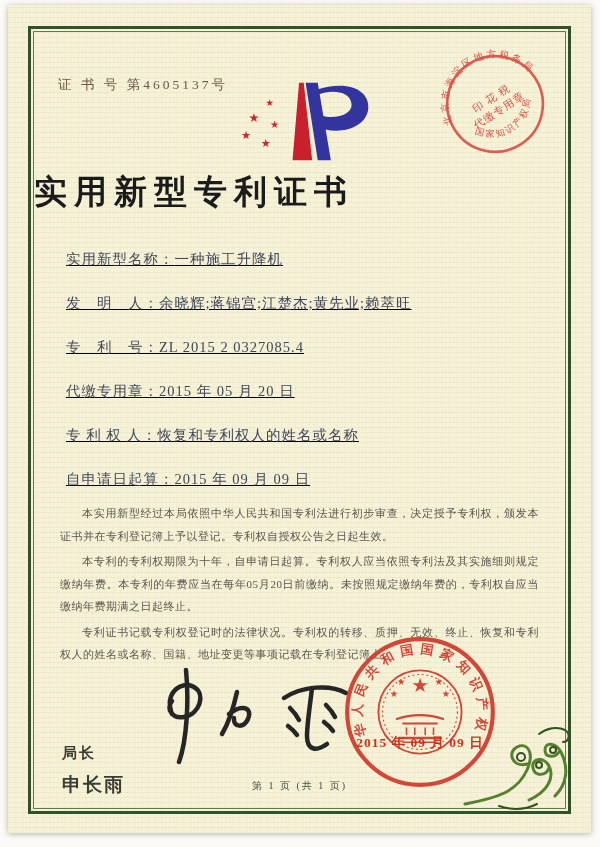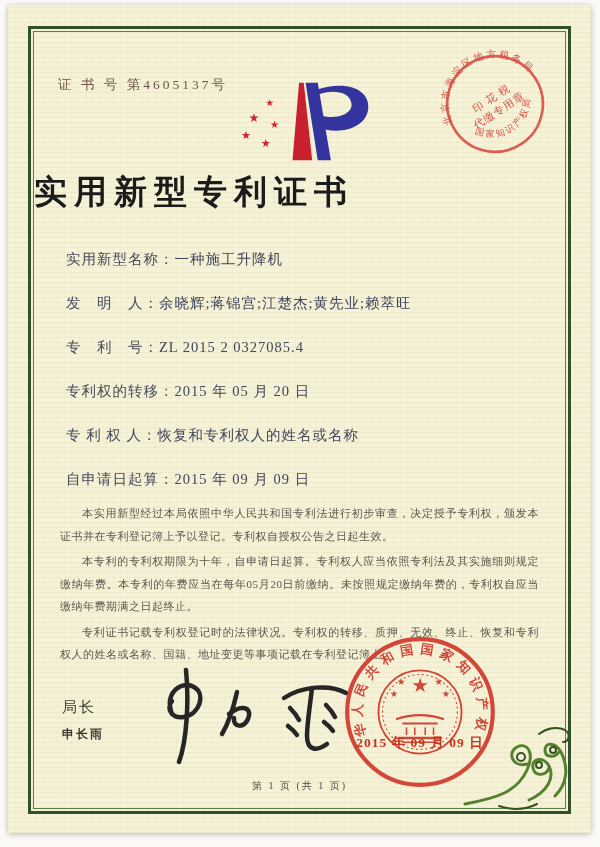--- a/index.html
+++ b/index.html
@@ -33,32 +33,32 @@
   .tax-stamp{
     position:absolute;right:14px;top:16px;width:112px;height:112px;
     transform:rotate(-33deg);opacity:.88;
   }
   .tax-stamp svg text{fill:#d4372e;font-family:"Liberation Serif","DejaVu Serif",serif;}
   .logo{position:absolute;left:50%;top:46px;transform:translateX(-50%);}
   .title{
     position:absolute;left:0;right:0;top:138px;
     font-size:33px;font-weight:700;letter-spacing:7px;color:#1b1b1b;white-space:nowrap;
   }
-  .fields{position:absolute;left:32px;top:218px;right:20px;}
+  .fields{position:absolute;left:32px;top:218px;right:20px;text-decoration:underline;}
   .field-row{height:20px;margin-bottom:24px;font-size:14.5px;color:#454a58;letter-spacing:1px;white-space:nowrap;}
   .field-row .lbl{color:#454a58;}
   .field-row .val{color:#41465a;}
   .paragraphs{position:absolute;left:26px;right:26px;top:470px;}
   .paragraphs p{
     margin:0 0 3px 0;text-indent:2em;font-size:11px;line-height:22.5px;
     color:#5c554d;text-align:justify;letter-spacing:.5px;
   }
   .director{position:absolute;left:28px;top:666px;color:#3c3c32;}
-  .director .row1{font-size:15px;font-weight:400;letter-spacing:2px;}
-  .director .row2{font-size:12px;font-weight:700;letter-spacing:2px;margin-top:9px;}
+  .director .row1{font-size:15px;font-weight:700;letter-spacing:2px;margin-top:46px;}
+  .director .row2{font-size:19px;font-weight:700;letter-spacing:2px;margin-top:9px;}
   .signature{position:absolute;left:100px;top:630px;}
   .seal{position:absolute;left:308px;top:602px;}
   .seal svg text{fill:#d0392b;font-family:"Liberation Serif","DejaVu Serif",serif;}
   .seal-date{
     position:absolute;left:296px;top:702px;width:180px;text-align:center;
     font-size:13.5px;font-weight:700;color:#c8341f;letter-spacing:1px;white-space:nowrap;
   }
   .footer-page{
     position:absolute;left:0;right:0;top:747px;text-align:center;
     font-size:10px;color:#4c4c40;letter-spacing:2px;
@@ -111,21 +111,21 @@
         <div class="field-row">
           <span class="lbl">实用新型名称：</span><span class="val">一种施工升降机</span>
         </div>
         <div class="field-row">
           <span class="lbl">发　明　人：</span><span class="val">余晓辉;蒋锦宫;江楚杰;黄先业;赖萃旺</span>
         </div>
         <div class="field-row">
           <span class="lbl">专　利　号：</span><span class="val">ZL 2015 2 0327085.4</span>
         </div>
         <div class="field-row">
-          <span class="lbl">专利权的转移：</span><span class="val">2015 年 05 月 20 日</span>
+          <span class="lbl">代缴专用章：</span><span class="val">2015 年 05 月 20 日</span>
         </div>
         <div class="field-row">
           <span class="lbl">专 利 权 人：</span><span class="val">恢复和专利权人的姓名或名称</span>
         </div>
         <div class="field-row">
           <span class="lbl">自申请日起算：</span><span class="val">2015 年 09 月 09 日</span>
         </div>
       </div>
 
       <div class="paragraphs">

